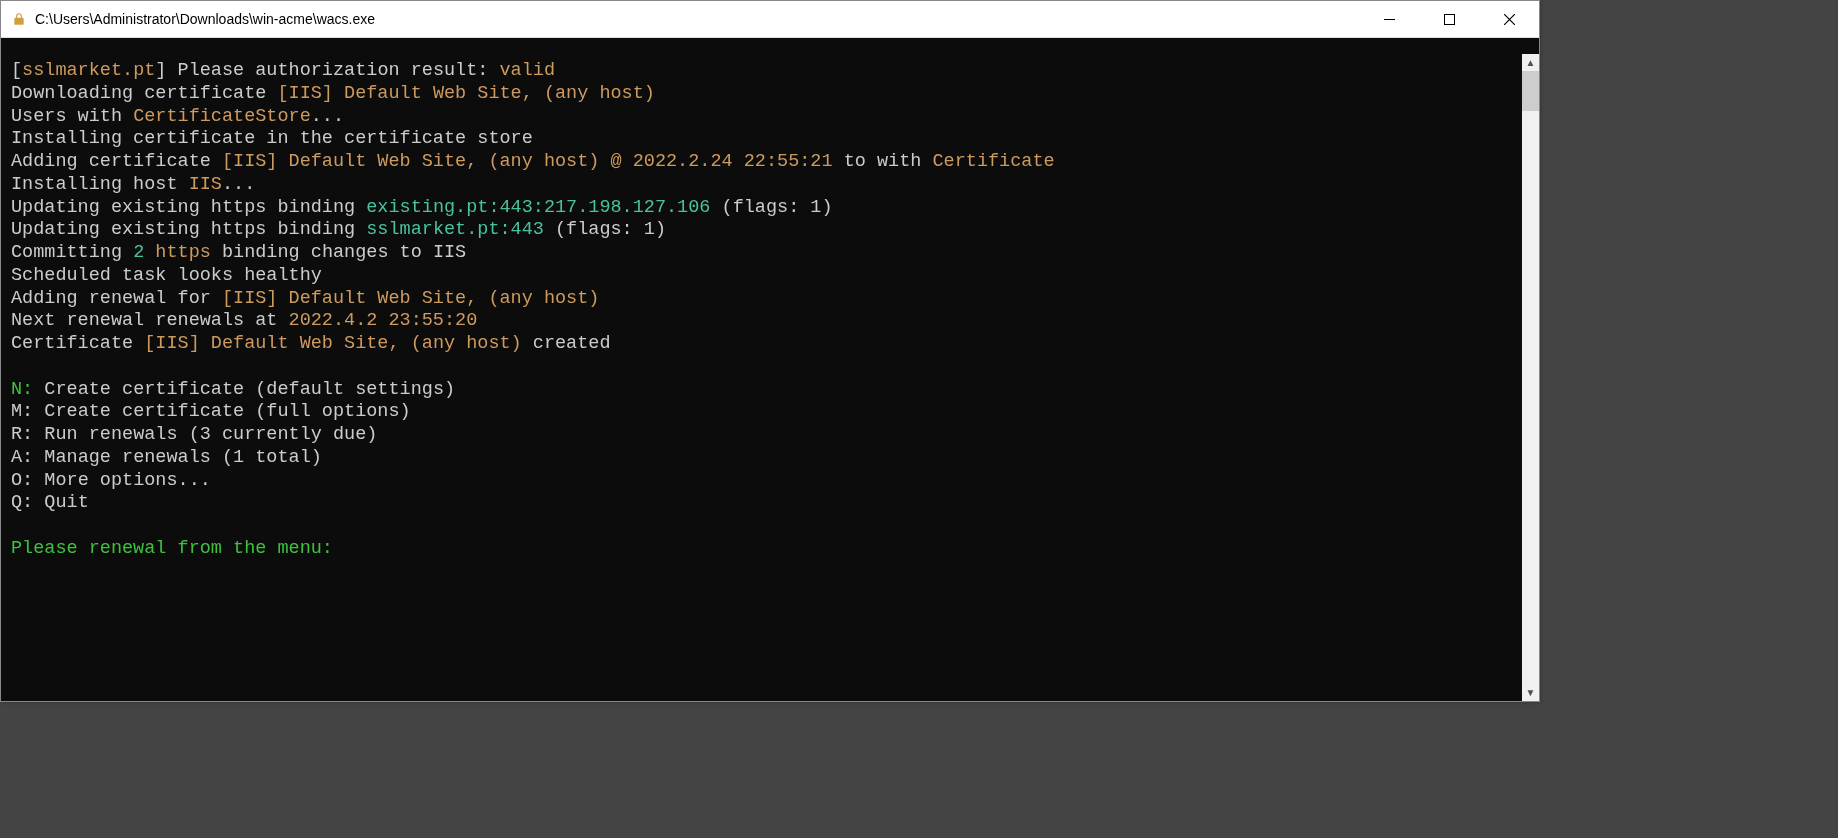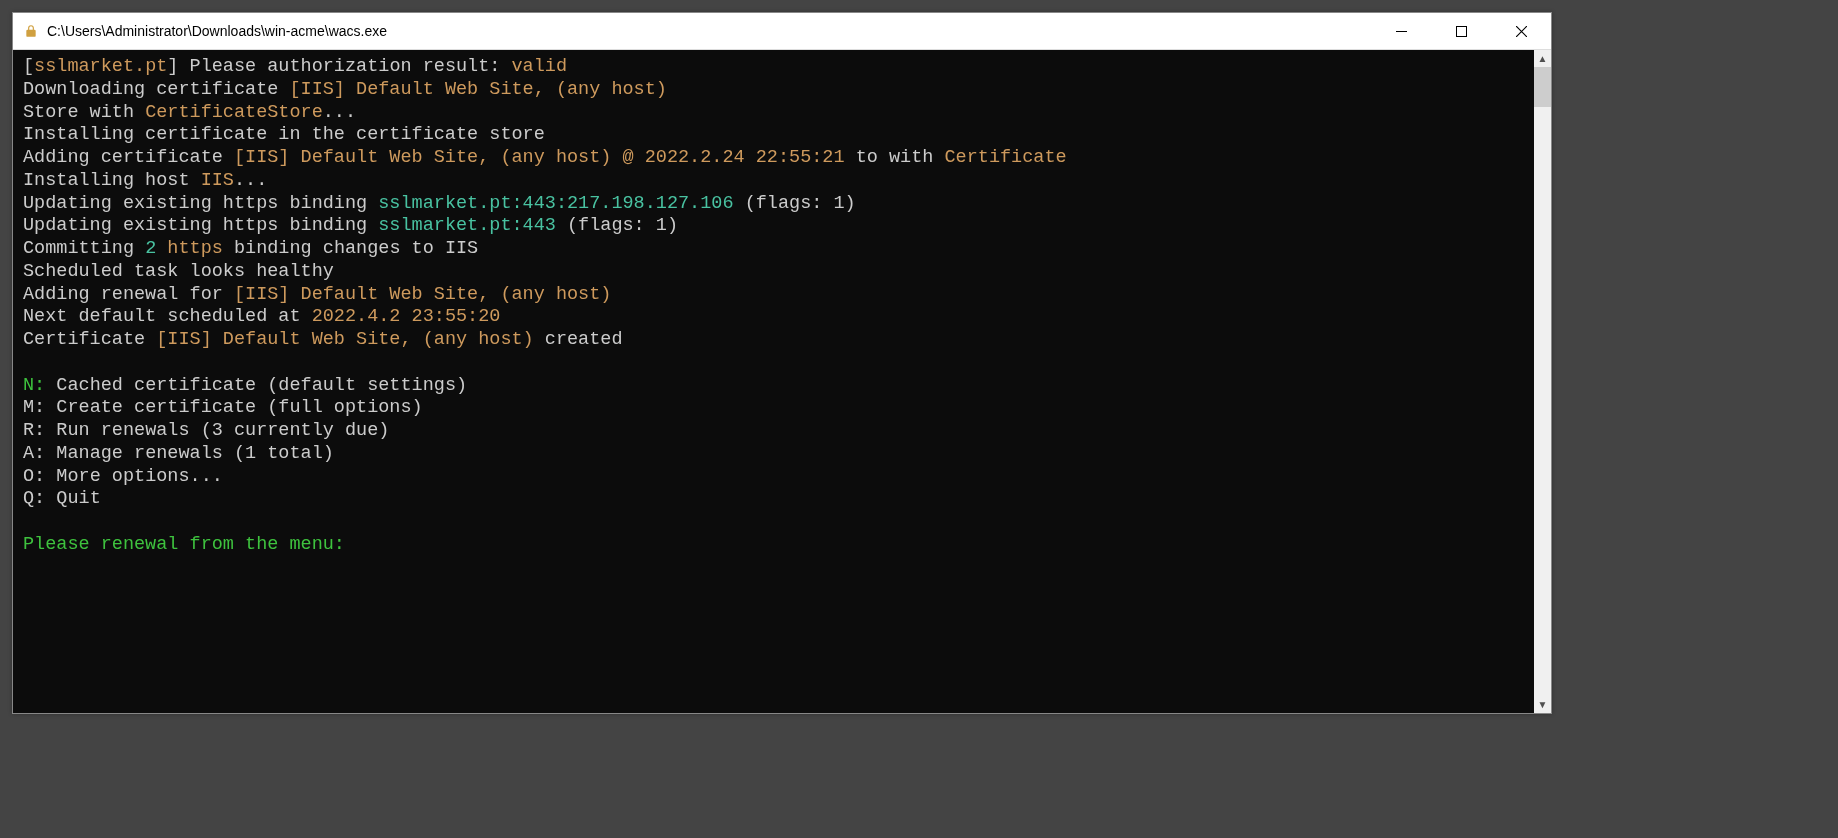--- a/index.html
+++ b/index.html
@@ -5,27 +5,28 @@
   html, body {
     margin: 0;
     padding: 0;
     height: 100%;
     font-family: 'Segoe UI', Tahoma, sans-serif;
     background: #444;
   }
   .window {
     width: 1538px;
     height: 700px;
-    margin: 12px;
+    margin: 0;
     background: #0C0C0C;
     border: 1px solid #888;
     box-shadow: 0 0 4px rgba(0,0,0,0.3);
     display: flex;
     flex-direction: column;
     position: relative;
+    gap: 16px;
   }
   .titlebar {
     height: 36px;
     background: #ffffff;
     display: flex;
     align-items: center;
     padding-left: 10px;
     border-bottom: 1px solid #ddd;
     flex-shrink: 0;
   }
@@ -128,33 +129,33 @@
         <svg width="11" height="11" viewBox="0 0 11 11">
             <path d="M0 0 L11 11 M11 0 L0 11" stroke="#000" stroke-width="1.2"></path>
           </svg>
       </div>
     </div>
   </div>
 
   <div class="console-wrap">
     <div class="console"><span class="c-white">[</span><span class="c-orange">sslmarket.pt</span><span class="c-white">] Please authorization result: </span><span class="c-orange">valid</span>
 <span class="c-white">Downloading certificate </span><span class="c-orange">[IIS] Default Web Site, (any host)</span>
-<span class="c-white">Store with </span><span class="c-orange">CertificateStore</span><span class="c-white">...</span>
+<span class="c-white">Users with </span><span class="c-orange">CertificateStore</span><span class="c-white">...</span>
 <span class="c-white">Installing certificate in the certificate store</span>
 <span class="c-white">Adding certificate </span><span class="c-orange">[IIS] Default Web Site, (any host) @ 2022.2.24 22:55:21</span><span class="c-white"> to with </span><span class="c-orange">Certificate</span>
 <span class="c-white">Installing host </span><span class="c-orange">IIS</span><span class="c-white">...</span>
-<span class="c-white">Updating existing https binding </span><span class="c-teal">sslmarket.pt:443:217.198.127.106</span><span class="c-white"> (flags: 1)</span>
+<span class="c-white">Updating existing https binding </span><span class="c-teal">existing.pt:443:217.198.127.106</span><span class="c-white"> (flags: 1)</span>
 <span class="c-white">Updating existing https binding </span><span class="c-teal">sslmarket.pt:443</span><span class="c-white"> (flags: 1)</span>
 <span class="c-white">Committing </span><span class="c-teal">2</span><span class="c-white"> </span><span class="c-orange">https</span><span class="c-white"> binding changes to IIS</span>
 <span class="c-white">Scheduled task looks healthy</span>
 <span class="c-white">Adding renewal for </span><span class="c-orange">[IIS] Default Web Site, (any host)</span>
-<span class="c-white">Next default scheduled at </span><span class="c-orange">2022.4.2 23:55:20</span>
+<span class="c-white">Next renewal renewals at </span><span class="c-orange">2022.4.2 23:55:20</span>
 <span class="c-white">Certificate </span><span class="c-orange">[IIS] Default Web Site, (any host)</span><span class="c-white"> created</span>
 
-<span class="c-green">N:</span><span class="c-white"> Cached certificate (default settings)</span>
+<span class="c-green">N:</span><span class="c-white"> Create certificate (default settings)</span>
 <span class="c-white">M:</span><span class="c-white"> Create certificate (full options)</span>
 <span class="c-white">R:</span><span class="c-white"> Run renewals (3 currently due)</span>
 <span class="c-white">A:</span><span class="c-white"> Manage renewals (1 total)</span>
 <span class="c-white">O:</span><span class="c-white"> More options...</span>
 <span class="c-white">Q:</span><span class="c-white"> Quit</span>
 
 <span class="c-green">Please renewal from the menu:</span>
 </div>
 
     <div class="scrollbar">

